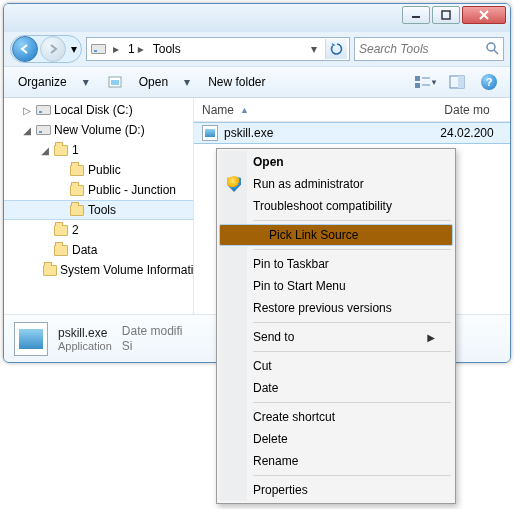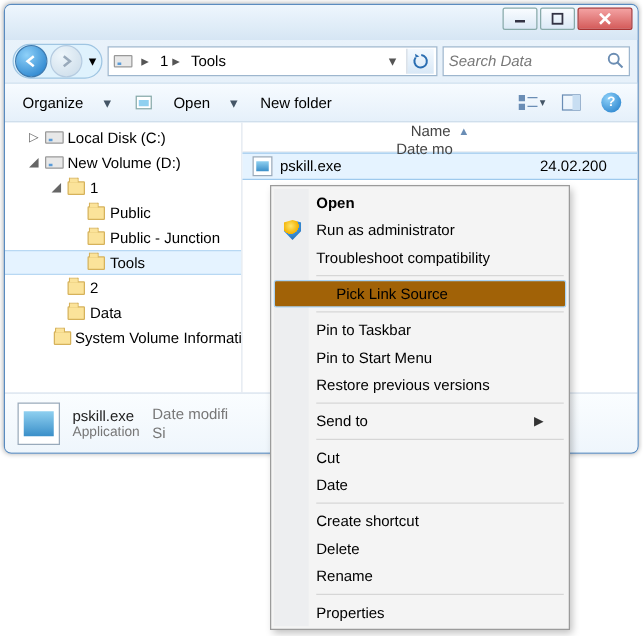--- a/index.html
+++ b/index.html
@@ -33,23 +33,23 @@
   .trow { display:flex; align-items:center; height:20px; padding-left: 6px; gap:3px; white-space: nowrap; }
   .trow.sel { background: #e5f3ff; border:1px solid #b8d8f3; border-left:none; border-right:none; }
   .indent1 { padding-left: 18px; } .indent2 { padding-left: 36px; } .indent3 { padding-left: 52px; }
   .expander { width: 10px; color:#666; font-size:10px; text-align:center; }
   .ficon { width:16px; height:16px; display:inline-flex; align-items:center; justify-content:center; }
   .folder { width:14px; height:11px; background:#fbe39a; border:1px solid #d6b25b; border-radius:1px; position:relative; }
   .folder::before { content:""; position:absolute; top:-4px; left:0; width:6px; height:3px; background:#fbe39a; border:1px solid #d6b25b; border-bottom:none; border-radius:1px 1px 0 0; }
   .drive { width:15px; height:10px; background:#e8e8e8; border:1px solid #999; border-radius:1px; position:relative; }
   .drive::after{content:"";position:absolute;bottom:1px;left:2px;width:3px;height:2px;background:#5a9bd8;}
   .list { flex:1; }
-  .listhdr { height: 24px; display:flex; align-items:center; border-bottom:1px solid #e5e9ef; padding: 0 8px; color:#444;flex-direction:column; }
+  .listhdr { height: 24px; display:flex; align-items:center; border-bottom:1px solid #e5e9ef; padding: 0 8px; color:#444; }
   .colname { flex:1; display:flex; align-items:center; gap:6px; }
-  .coldate { width: 70px; text-align:left; }
+  .coldate { width: 70px; text-align:center; }
   .lrow { height: 22px; display:flex; align-items:center; padding: 0 8px; }
   .lrow.sel { background:#e5f3ff; border:1px solid #9ec9ed; border-left:none; border-right:none; }
   .exe { width:16px; height:16px; background:#fff; border:1px solid #9ab; position:relative; }
   .exe::after{content:"";position:absolute;left:2px;top:3px;right:2px;bottom:3px;background:linear-gradient(#8fd0f0,#3a8fc9);}
   .details { height: 48px; border-top:1px solid #e1e7ef; background: linear-gradient(#fafdff,#eff6fc); display:flex; align-items:center; padding: 4px 10px; gap:10px; }
   .bigexe { width:34px; height:34px; background:#fff; border:1px solid #9ab; position:relative; }
   .bigexe::after{content:"";position:absolute;left:4px;top:6px;right:4px;bottom:6px;background:linear-gradient(#8fd0f0,#3a8fc9);}
   .dtext .fn { font-weight:400; color:#222; }
   .dtext .ft { color:#777; font-size:11px; }
   .dmeta { color:#777; font-size:11px; line-height:15px; }
@@ -120,21 +120,21 @@
         <span style="color:#555;padding:0 6px;">▾</span>
         <span class="refresh">
             <svg width="14" height="14">
               <path d="M7 2 A5 5 0 1 1 2.5 4" fill="none" stroke="#2a6db1" stroke-width="1.6"></path>
               <path d="M2 1 L2.5 4 L5.5 3.2 Z" fill="#2a6db1"></path>
             </svg>
           </span>
       </span>
     </div>
     <div class="search">
-      <span>Search Data</span>
+      <span>Search Tools</span>
       <span class="sicon"><svg width="14" height="14">
             <circle cx="6" cy="6" r="4" fill="none" stroke="#6b8db3" stroke-width="1.5"></circle>
             <line x1="9" y1="9" x2="13" y2="13" stroke="#6b8db3" stroke-width="1.5"></line>
           </svg></span>
     </div>
   </div>
 
   <div class="toolbar">
     <div class="tbitem">
         <span>Organize</span>

